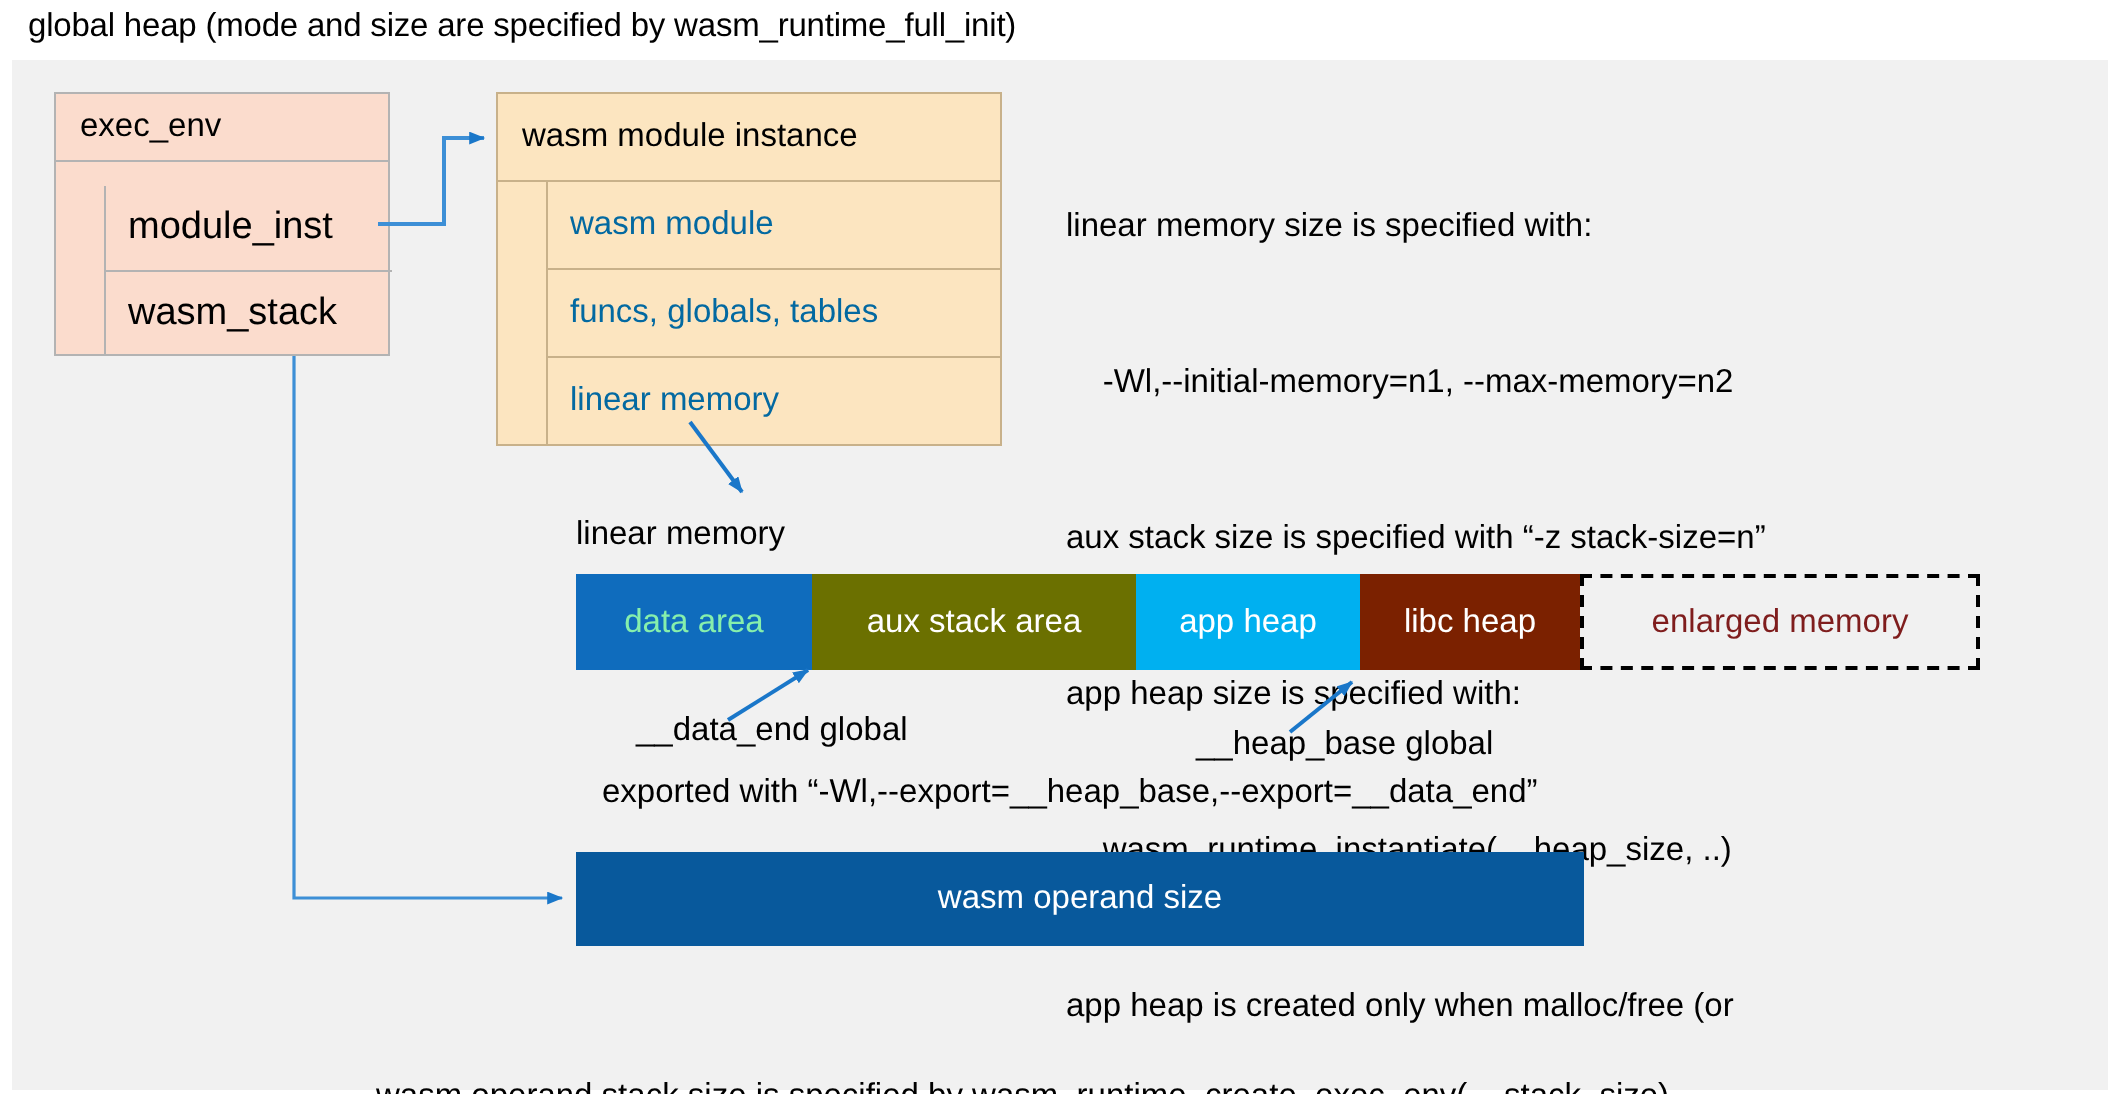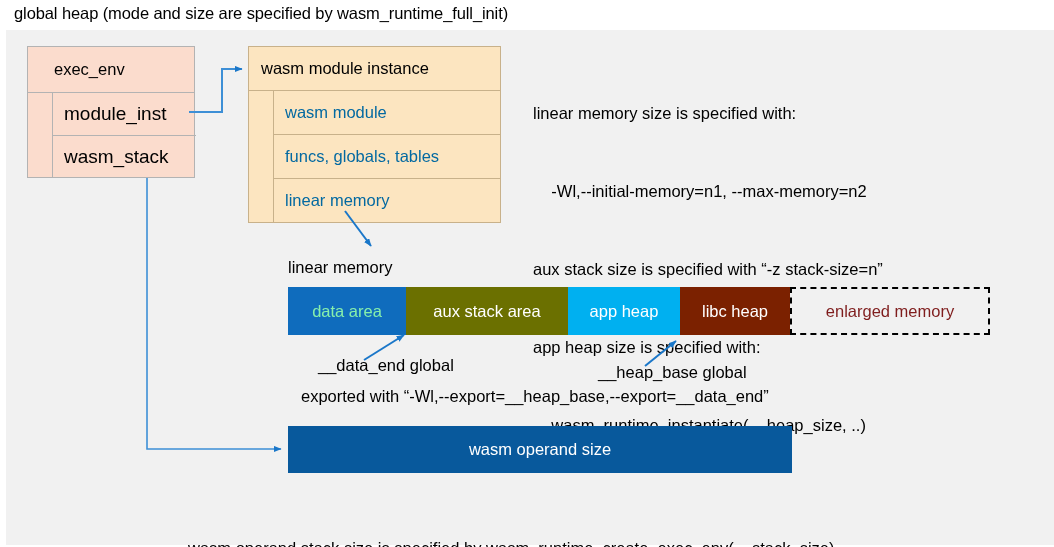--- a/index.html
+++ b/index.html
@@ -46,26 +46,26 @@
     top: 46px;
     width: 168px;
     height: 132px;
     background: #fbdccd;
     border: 1px solid #b3b3b3;
   }
   .exec-env .hdr {
     position: absolute;
     left: 0; top: 0;
     width: 100%;
-    height: 46px;
+    height: 34px;
     border-bottom: 1px solid #b3b3b3;
     box-sizing: border-box;
     display: flex;
     align-items: center;
-    padding-left: 26px;
+    padding-left: 12px;
     font-size: 16.5px;
     color: #000;
   }
   .exec-env .gutter {
     position: absolute;
     left: 0;
     top: 46px;
     width: 25px;
     height: 85px;
     border-right: 1px solid #b3b3b3;
@@ -246,20 +246,21 @@
     <div class="row m2">funcs, globals, tables</div>
     <div class="row m3">linear memory</div>
   </div>
 
   <div class="info-block">
     <div>linear memory size is specified with:</div>
     <div>    -Wl,--initial-memory=n1, --max-memory=n2</div>
     <div>aux stack size is specified with “-z stack-size=n”</div>
     <div>app heap size is specified with:</div>
     <div>    wasm_runtime_instantiate(.., heap_size, ..)</div>
+    <div>app heap is created only when malloc/free (or</div>
     
   </div>
 
   <div class="lm-label">linear memory</div>
 
   <div class="mem-bar">
     <div class="seg" id="seg0" style="left: 0px; width: 118px; background: rgb(15, 108, 189); color: #86efac;">data area</div>
     <div class="seg" id="seg1" style="left: 118px; width: 162px; background: rgb(107, 112, 0); color: rgb(255, 255, 255);">aux stack area</div>
     <div class="seg" id="seg2" style="left: 280px; width: 112px; background: rgb(0, 176, 240); color: rgb(255, 255, 255);">app heap</div>
     <div class="seg" id="seg3" style="left: 392px; width: 110px; background: rgb(123, 33, 0); color: rgb(255, 255, 255);">libc heap</div>

